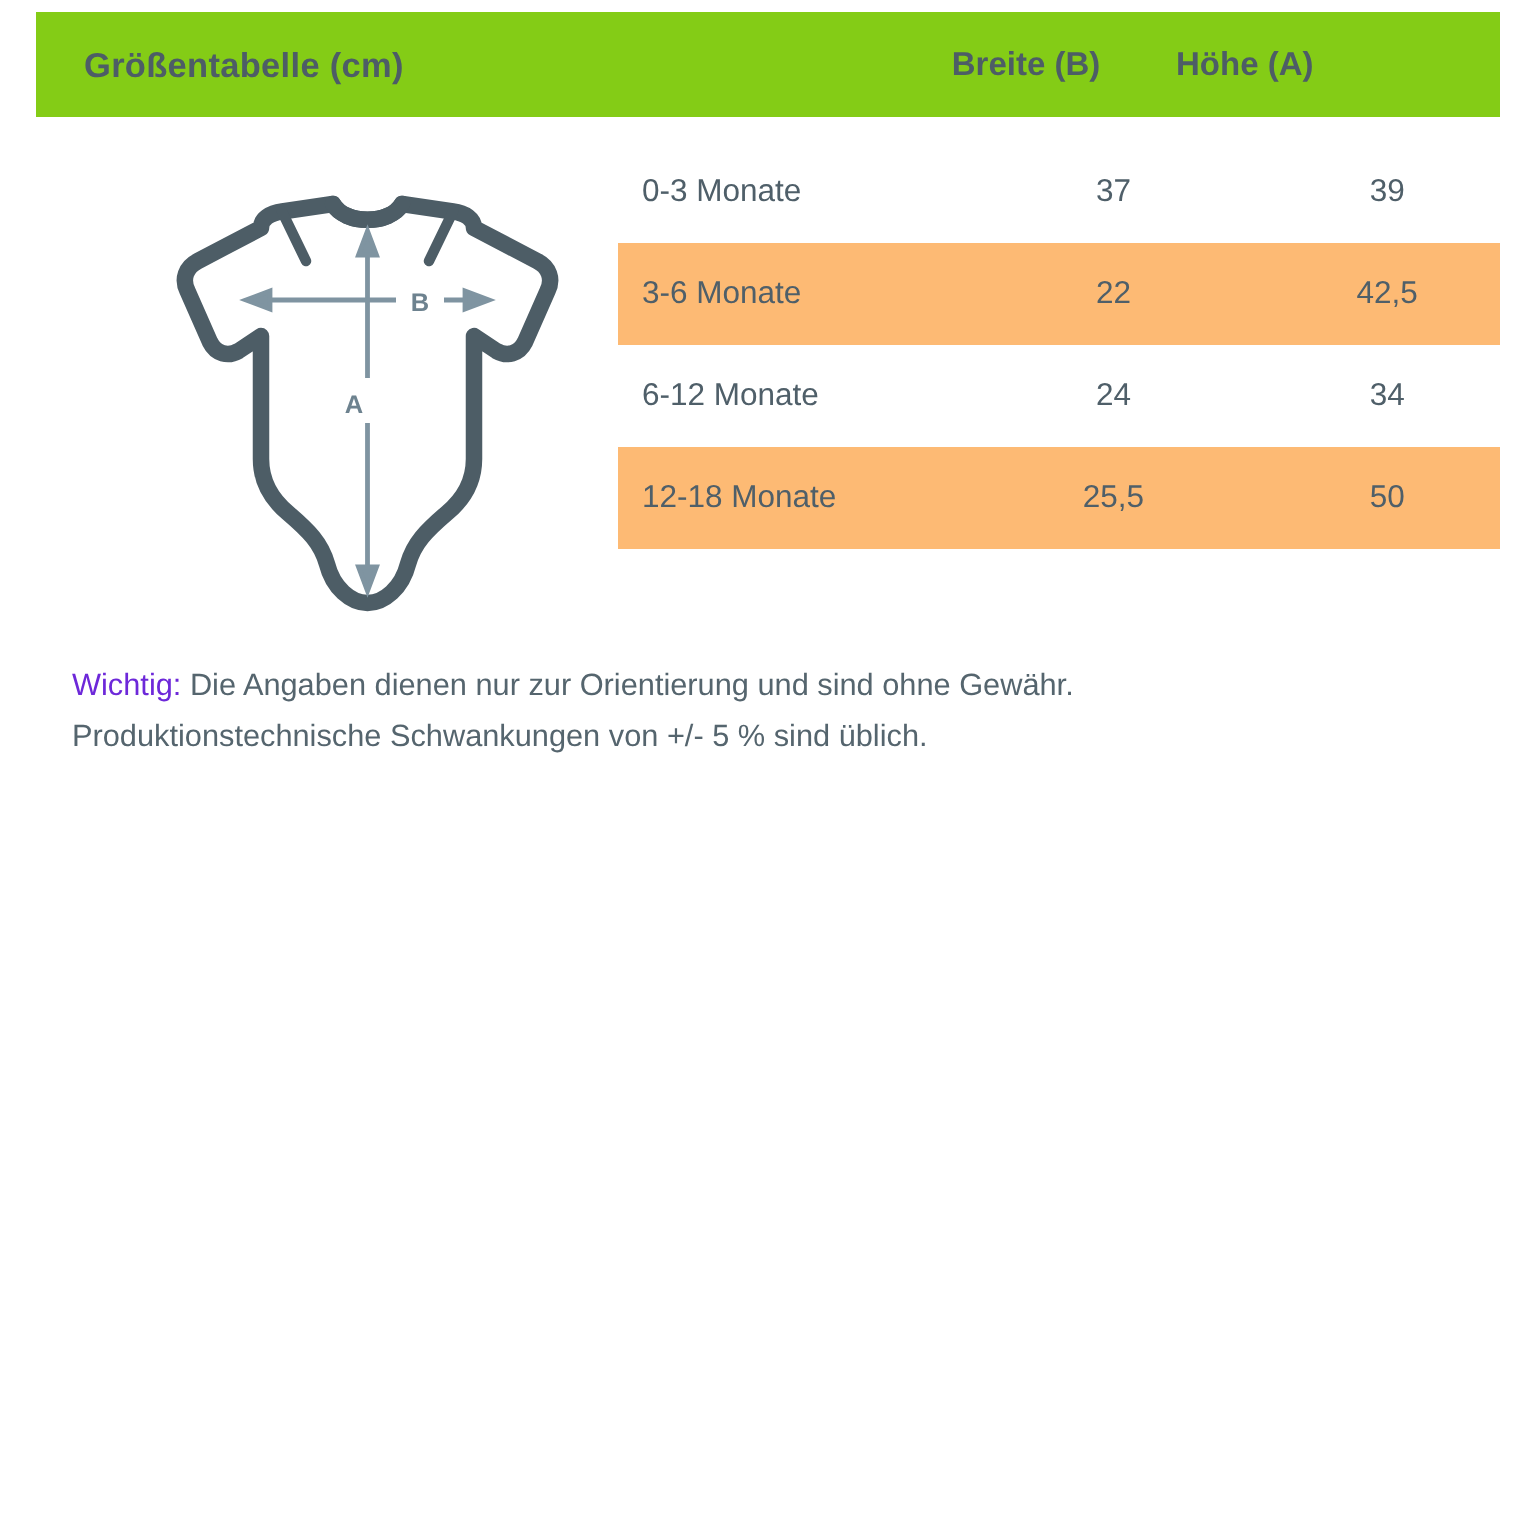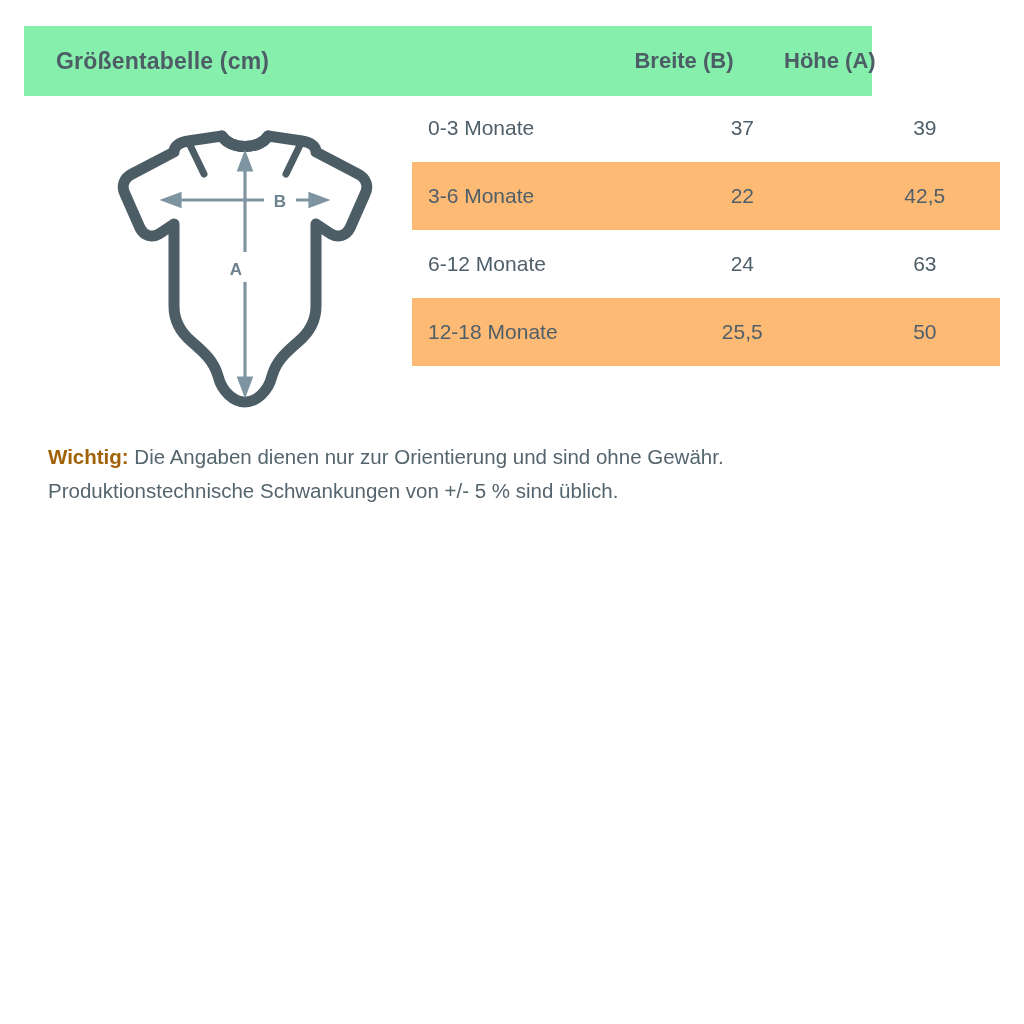--- a/index.html
+++ b/index.html
@@ -19,24 +19,24 @@
     position: relative;
     width: 1024px;
     height: 1024px;
     box-sizing: border-box;
   }
 
   
   .header-band {
     position: absolute;
     left: 24px;
-    top: 26px;
-    width: 848px;
+    top: 8px;
+    width: 976px;
     height: 70px;
-    background: #86efac;
+    background: #84cc16;
     display: flex;
     align-items: center;
   }
   .header-title {
     position: absolute;
     left: 32px;
     font-size: 23px;
     font-weight: bold;
     color: #4d5d66;
     letter-spacing: 0.2px;
@@ -109,22 +109,22 @@
   .note {
     position: absolute;
     left: 48px;
     top: 440px;
     width: 930px;
     font-size: 20.5px;
     line-height: 1.65;
     color: #55656e;
   }
   .note b {
-    color: #a16207;
-    font-weight: bold;
+    color: #6d28d9;
+    font-weight: normal;
   }
 </style>
 </head>
 <body>
 
 <div class="sheet">
 
   <div class="header-band">
     <div class="header-title">Größentabelle (cm)</div>
     <div class="header-col-b">Breite (B)</div>
@@ -194,21 +194,21 @@
 
     <div class="row alt">
       <div class="cell-size">3-6 Monate</div>
       <div class="cell-b">22</div>
       <div class="cell-a">42,5</div>
     </div>
 
     <div class="row">
       <div class="cell-size">6-12 Monate</div>
       <div class="cell-b">24</div>
-      <div class="cell-a">63</div>
+      <div class="cell-a">34</div>
     </div>
 
     <div class="row alt">
       <div class="cell-size">12-18 Monate</div>
       <div class="cell-b">25,5</div>
       <div class="cell-a">50</div>
     </div>
 
   </div>
 

